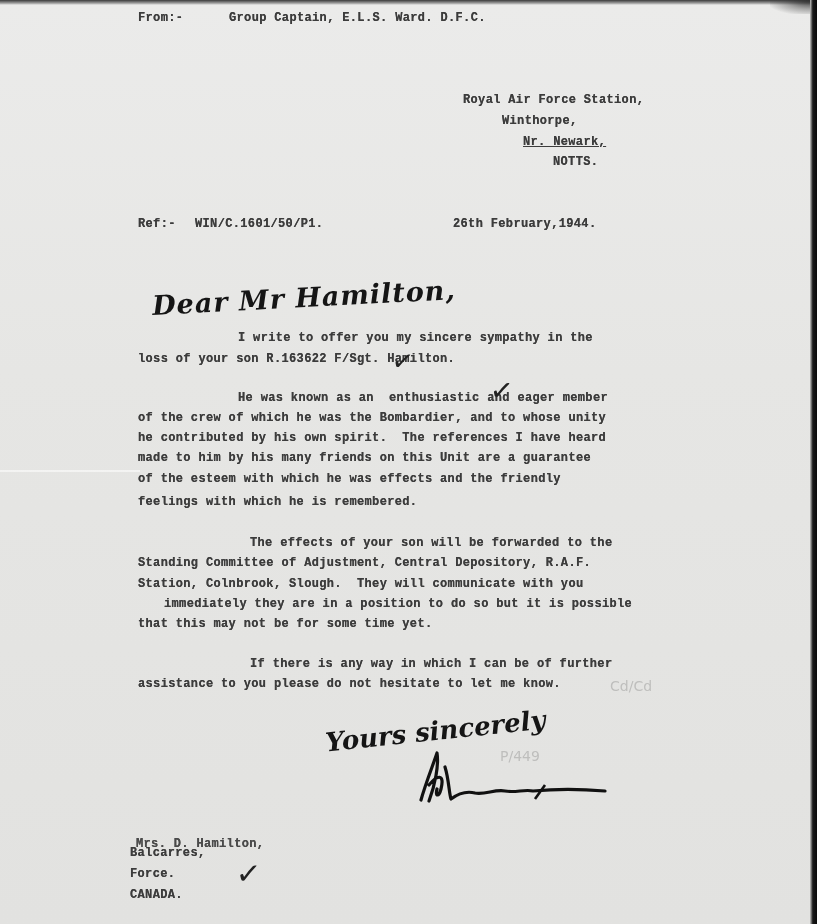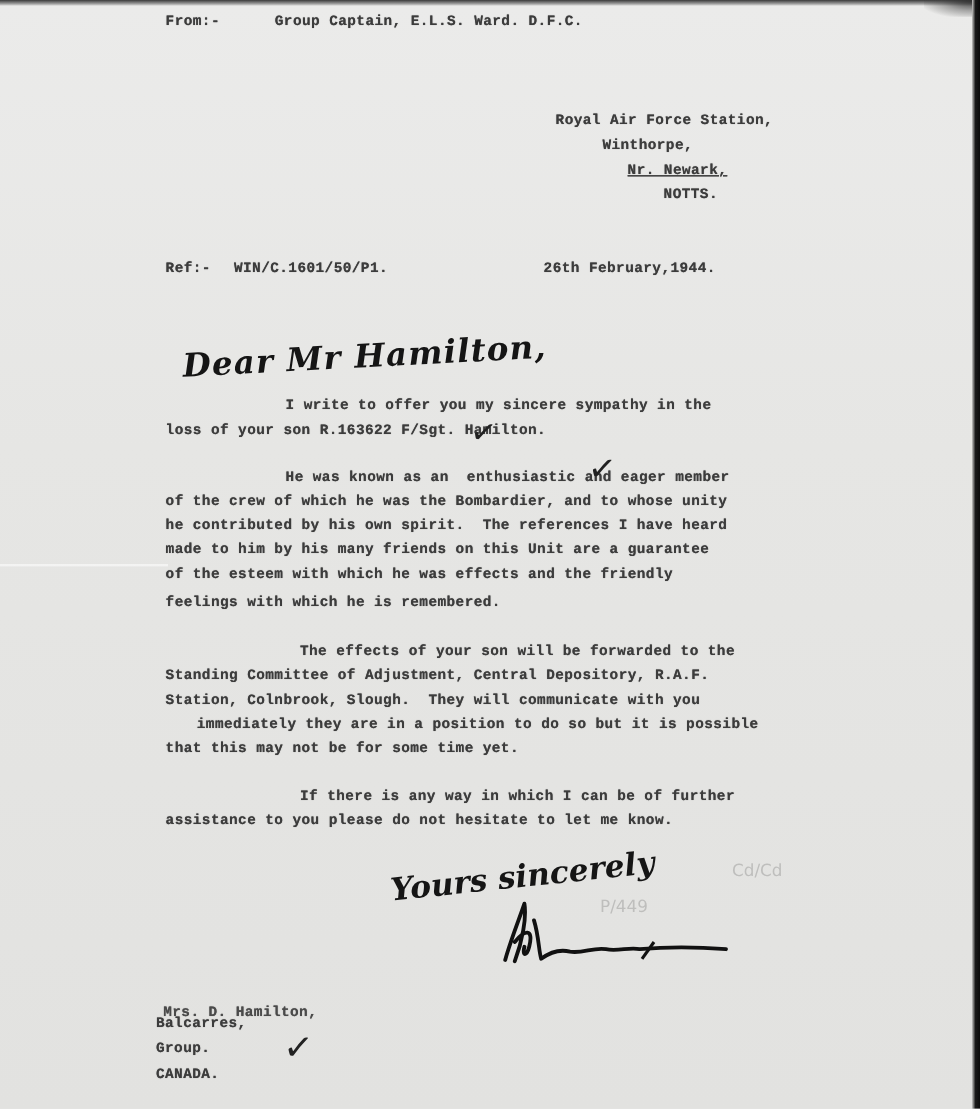--- a/index.html
+++ b/index.html
@@ -124,32 +124,32 @@
   <div class="tw" style="left:138px; top:574px;">Station, Colnbrook, Slough.  They will communicate with you</div>
   <div class="tw" style="left:128px; top:594px;margin-left:36px;">immediately they are in a position to do so but it is possible</div>
   <div class="tw" style="left:138px; top:614px;">that this may not be for some time yet.</div>
 </div>
 
 <div>
   <div class="tw" style="left:250px; top:654px;">If there is any way in which I can be of further</div>
   <div class="tw" style="left:138px; top:674px;">assistance to you please do not hesitate to let me know.</div>
 </div>
 
-<div class="stamp-ghost" style="left:610px; top:718px;text-align:right;">Cd/Cd</div>
+<div class="stamp-ghost" style="left:610px; top:678px;text-align:right;">Cd/Cd</div>
 <div class="stamp-ghost" style="left:500px; top:748px;">P/449</div>
 
 <div class="hand" style="left:325px; top:716px; font-size:26px; transform:rotate(-6deg);">Yours sincerely</div>
 
 <div style="position:absolute; left:415px; top:745px; width:200px; height:60px;">
   <svg width="200" height="60" viewBox="0 0 200 60">
     <path d="M6 55 C 10 40, 18 20, 22 8 C 24 20, 20 40, 14 56 M 14 40 C 22 30, 30 28, 26 44 C 24 52, 20 52, 22 44 M 30 22 C 34 35, 34 48, 36 54 C 44 48, 52 46, 60 48 C 70 50, 80 44, 90 46 C 100 48, 110 44, 118 46 C 140 44, 165 44, 190 46" fill="none" stroke="#111" stroke-width="3.2" stroke-linecap="round" stroke-linejoin="round"></path>
     <path d="M 130 40 L 120 54" stroke="#111" stroke-width="2.6" fill="none"></path>
   </svg>
   
 </div>
 
 <div>
   <div class="tw" style="left:136px; top:834px; color:#4a4a4a;">Mrs. D. Hamilton,</div>
   <div class="tw" style="left:130px; top:843px;">Balcarres,</div>
-  <div class="tw" style="left:130px; top:864px;">Group.</div>
+  <div class="tw" style="left:130px; top:864px;">Force.</div>
   <div class="tw" style="left:130px; top:885px;">CANADA.</div>
 </div>
 <div class="check" style="left:236px; top:856px; font-size:30px; transform:rotate(4deg);">✓</div>
 
 </body></html>

